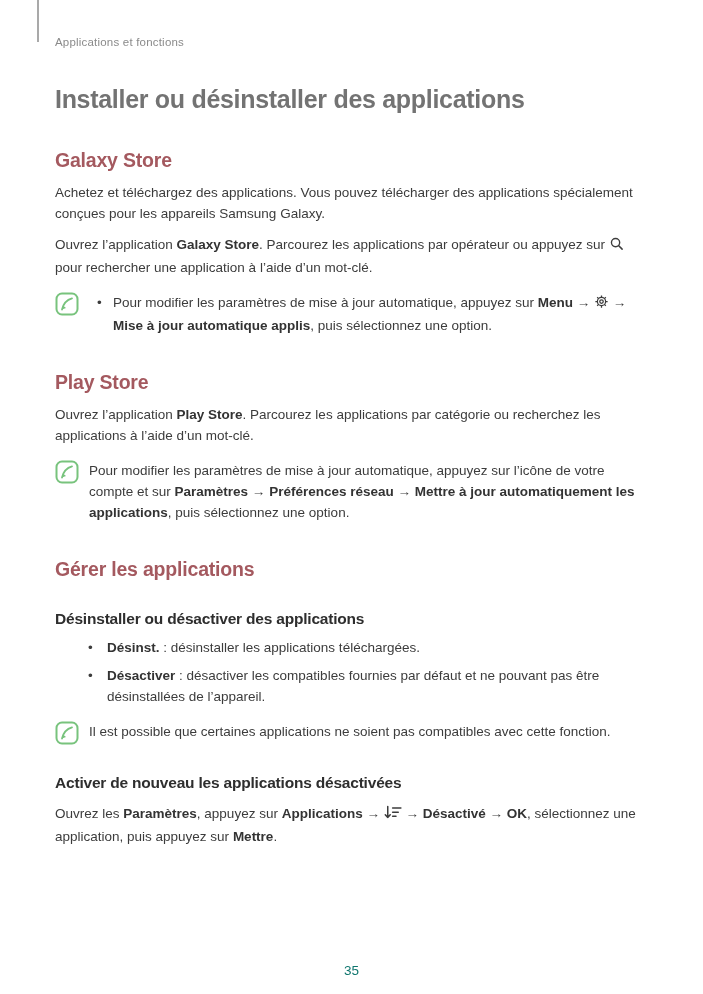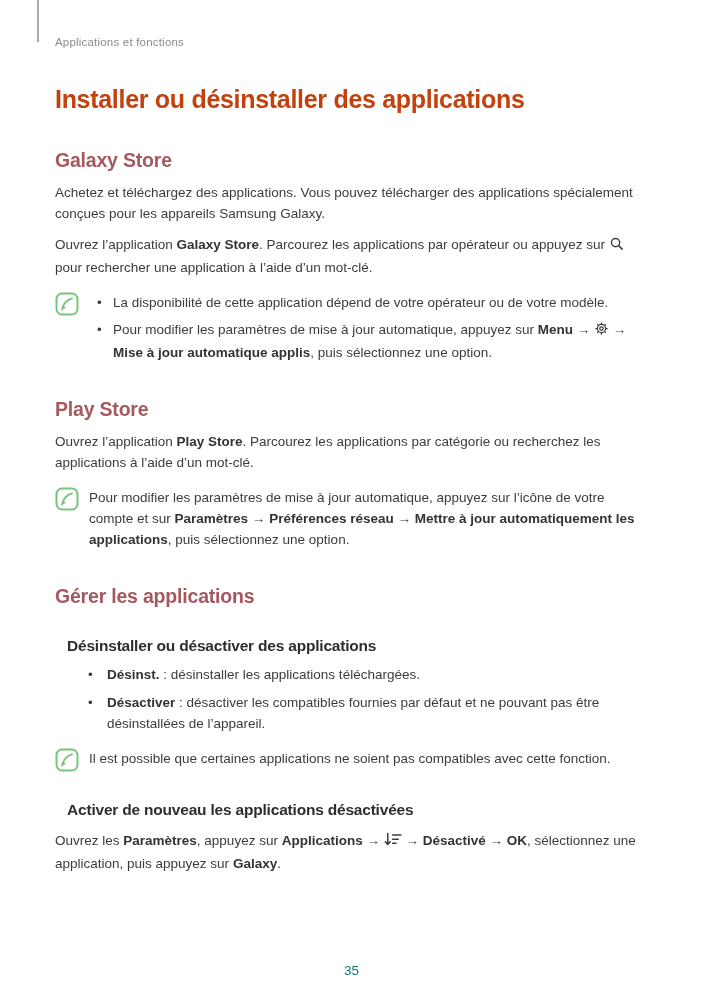--- a/index.html
+++ b/index.html
@@ -24,33 +24,33 @@
     padding-top:36px;
     font-size:11.5px;
     color:#8a8a8a;
     letter-spacing:0.2px;
   }
   h1.page-title{
     margin:36px 0 0 0;
     font-size:25px;
     line-height:30px;
     font-weight:700;
-    color:#c2410c;
+    color:#737373;
     letter-spacing:-0.3px;
   }
   h2.section-heading{
     margin:34px 0 0 0;
     font-size:19.5px;
     line-height:24px;
     font-weight:700;
     color:#a4595f;
     letter-spacing:-0.2px;
   }
   h3.sub-heading{
-    margin:28px 0 0 12px;
+    margin:28px 0 0 0;
     font-size:15.5px;
     line-height:20px;
     font-weight:700;
     color:#2e2e2e;
     letter-spacing:-0.2px;
   }
   p.body-text{
     margin:10px 0 0 0;
     font-size:13.5px;
     line-height:21px;
@@ -126,21 +126,20 @@
         </svg></span><span> pour rechercher une application à l’aide d’un mot-clé.</span></p>
 
   <div class="note">
     <span class="note-icon"><svg width="24" height="24" viewBox="0 0 24 24">
           <rect x="1.5" y="1.5" width="21" height="21" rx="5.5" fill="none" stroke="#78c37d" stroke-width="2"></rect>
           <path d="M7 17.5 C8.3 11.8, 12.3 7.6, 17 6.3" fill="none" stroke="#78c37d" stroke-width="1.8" stroke-linecap="round"></path>
           <path d="M7 17.5 l1.1 -4.1 2.9 2.7 z" fill="#78c37d"></path>
         </svg></span>
     <div class="note-body">
       <ul class="bullets">
-        <li>La disponibilité de cette application dépend de votre opérateur ou de votre modèle.</li>
         <li><span>Pour modifier les paramètres de mise à jour automatique, appuyez sur </span><b>Menu</b><span> → </span><span class="inline-icon"><svg width="15" height="15" viewBox="0 0 24 24">
                 <g stroke="#3c3c3c" stroke-width="2" fill="none">
                   <circle cx="12" cy="12" r="6.6"></circle>
                   <circle cx="12" cy="12" r="2.8"></circle>
                   <path d="M12 2.2v3.2M12 18.6v3.2M2.2 12h3.2M18.6 12h3.2M5.1 5.1l2.3 2.3M16.6 16.6l2.3 2.3M18.9 5.1l-2.3 2.3M7.4 16.6l-2.3 2.3"></path>
                 </g>
               </svg></span><span> → </span><b>Mise à jour automatique applis</b><span>, puis sélectionnez une option.</span></li>
       </ul>
     </div>
   </div>
@@ -174,17 +173,17 @@
         </svg></span>
     <div class="note-body">Il est possible que certaines applications ne soient pas compatibles avec cette fonction.</div>
   </div>
 
   <h3 class="sub-heading">Activer de nouveau les applications désactivées</h3>
   <p class="body-text"><span>Ouvrez les </span><b>Paramètres</b><span>, appuyez sur </span><b>Applications</b><span> → </span><span class="inline-icon"><svg width="18" height="15" viewBox="0 0 24 20">
           <g stroke="#3c3c3c" stroke-width="2" fill="none" stroke-linecap="round">
             <path d="M5 2v14.5M5 16.5l-3.3-3.5M5 16.5l3.3-3.5"></path>
             <path d="M11.5 4h11M11.5 9.5h7.5M11.5 15h4.5"></path>
           </g>
-        </svg></span><span> → </span><b>Désactivé</b><span> → </span><b>OK</b><span>, sélectionnez une application, puis appuyez sur </span><b>Galaxy</b><span>.</span></p>
+        </svg></span><span> → </span><b>Désactivé</b><span> → </span><b>OK</b><span>, sélectionnez une application, puis appuyez sur </span><b>Mettre</b><span>.</span></p>
 
 </div>
 
 <div class="footer-pageno">35</div>
 
 </body></html>

